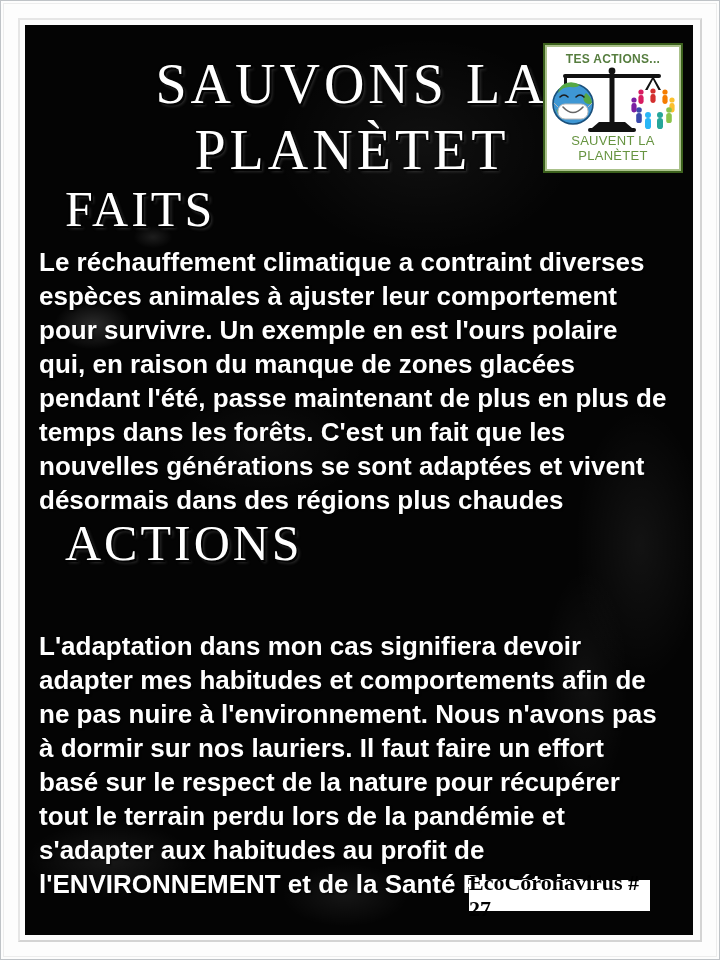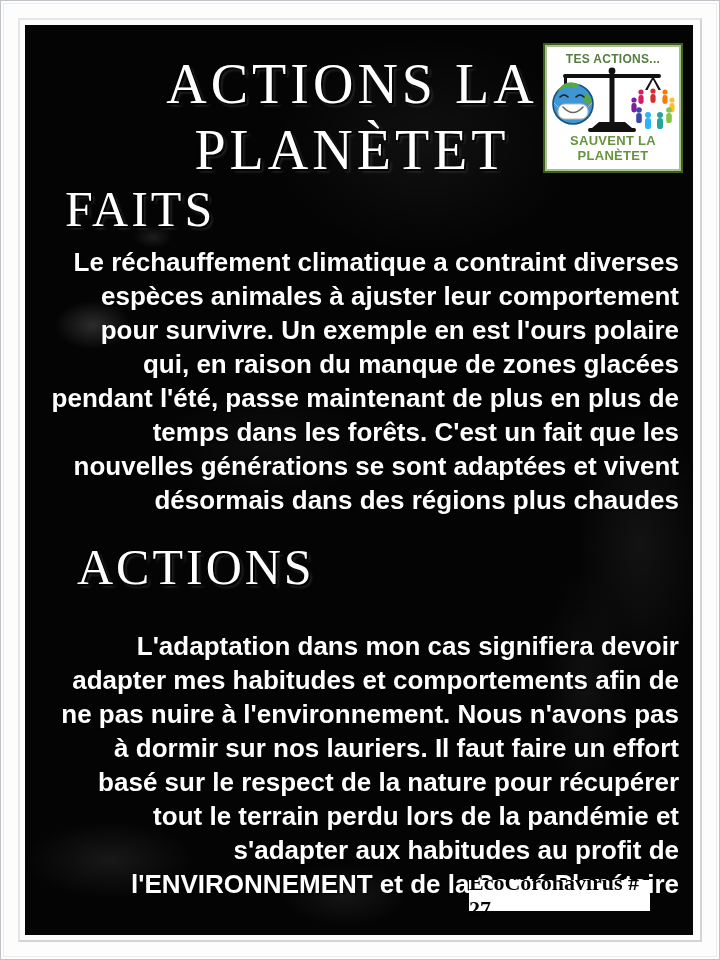--- a/index.html
+++ b/index.html
@@ -40,63 +40,63 @@
     letter-spacing:4px;color:#fff;
     text-shadow:2px 2px 0 rgba(0,0,0,0.85), 3px 3px 3px rgba(120,120,120,0.35), 0 0 2px #000;
   }
   .section-heading{
     position:absolute;left:40px;
     font-family:"Liberation Serif",serif;font-size:50px;line-height:44px;
     letter-spacing:3px;color:#fff;
     text-shadow:2px 2px 0 rgba(0,0,0,0.85), 3px 3px 3px rgba(120,120,120,0.35), 0 0 2px #000;
   }
   .heading-faits{top:162px;}
-  .heading-actions{top:520px;margin-left:12px;}
+  .heading-actions{top:496px;}
   
   .para{
-    position:absolute;left:14px;right:14px;text-align:right;
+    position:absolute;left:14px;right:14px;text-align:left;
     font-weight:bold;font-size:26px;line-height:34px;color:#ffffff;
     white-space:pre-line;letter-spacing:0px;
     text-shadow:1px 1px 2px rgba(0,0,0,0.9);
   }
   .para-faits{top:220px;}
   .para-actions{top:568px;margin-top:36px;}
   
   .logo{
     position:absolute;left:518px;top:18px;width:140px;height:130px;
     background:#fff;border:2px solid #3c611d;box-sizing:border-box;
     box-shadow:inset 0 0 0 2px #aac18b;
   }
   .logo-top{
     margin-top:7px;text-align:center;font-size:12px;font-weight:bold;
     color:#567d3f;letter-spacing:0.3px;
   }
   .logo-art{display:block;margin:1px auto 0 auto;}
   .logo-bottom{
-    text-align:center;font-size:13px;line-height:15px;font-weight:bold;
+    text-align:center;font-size:13px;line-height:15px;font-weight:normal;
     color:#679441;letter-spacing:0.3px;
   }
   
   .footer-badge{
     position:absolute;left:444px;top:855px;width:181px;height:31px;
     background:#ffffff;color:#000;display:flex;align-items:center;justify-content:center;
     font-family:"Liberation Serif",serif;font-size:22px;font-weight:bold;
   }
 </style>
 </head>
 <body>
 
 <div class="frame">
   <div class="bevel"></div>
 </div>
 
 <div class="canvas">
 
   <div class="title">
-    <div>ACTIONS LA</div>
+    <div>SAUVONS LA</div>
     <div>PLANÈTET</div>
   </div>
 
   <div class="logo">
     <div class="logo-top">TES ACTIONS...</div>
     <svg class="logo-art" width="134" height="66" viewBox="0 0 134 66">
 
       <g fill="#111" stroke="none">
         <circle cx="66" cy="4" r="3.4"></circle>
         <rect x="17" y="7" width="98" height="4" rx="2"></rect>

